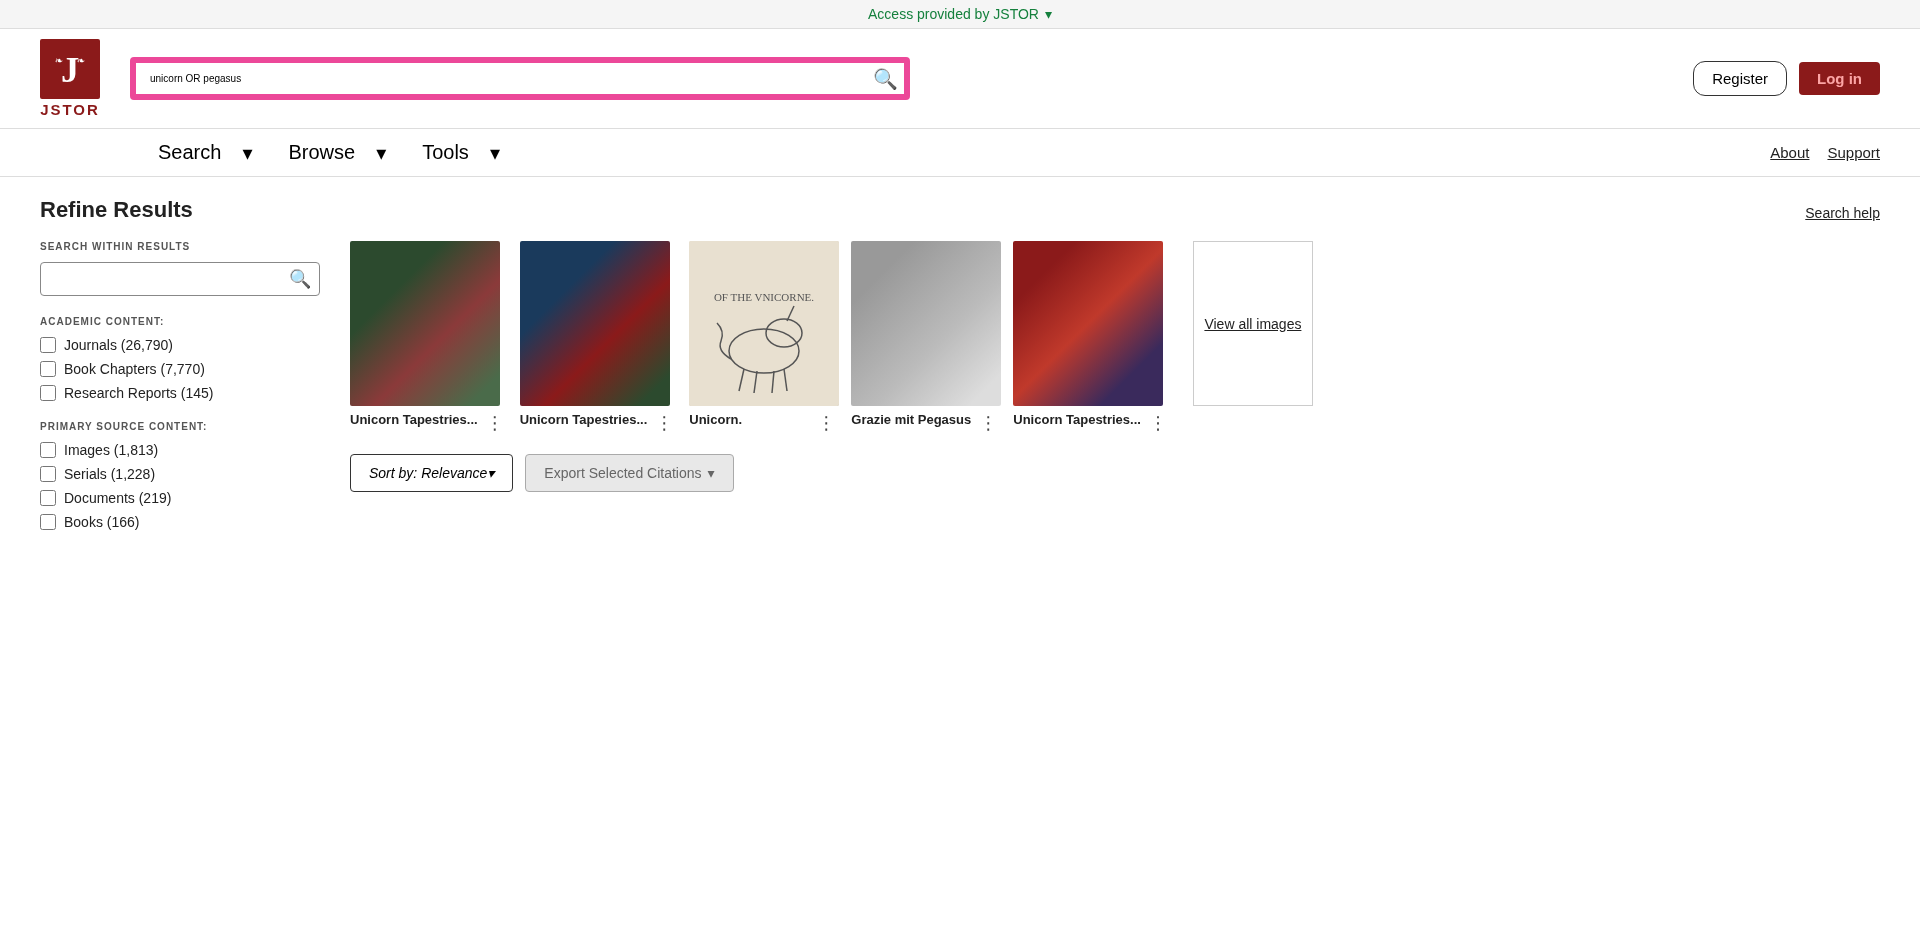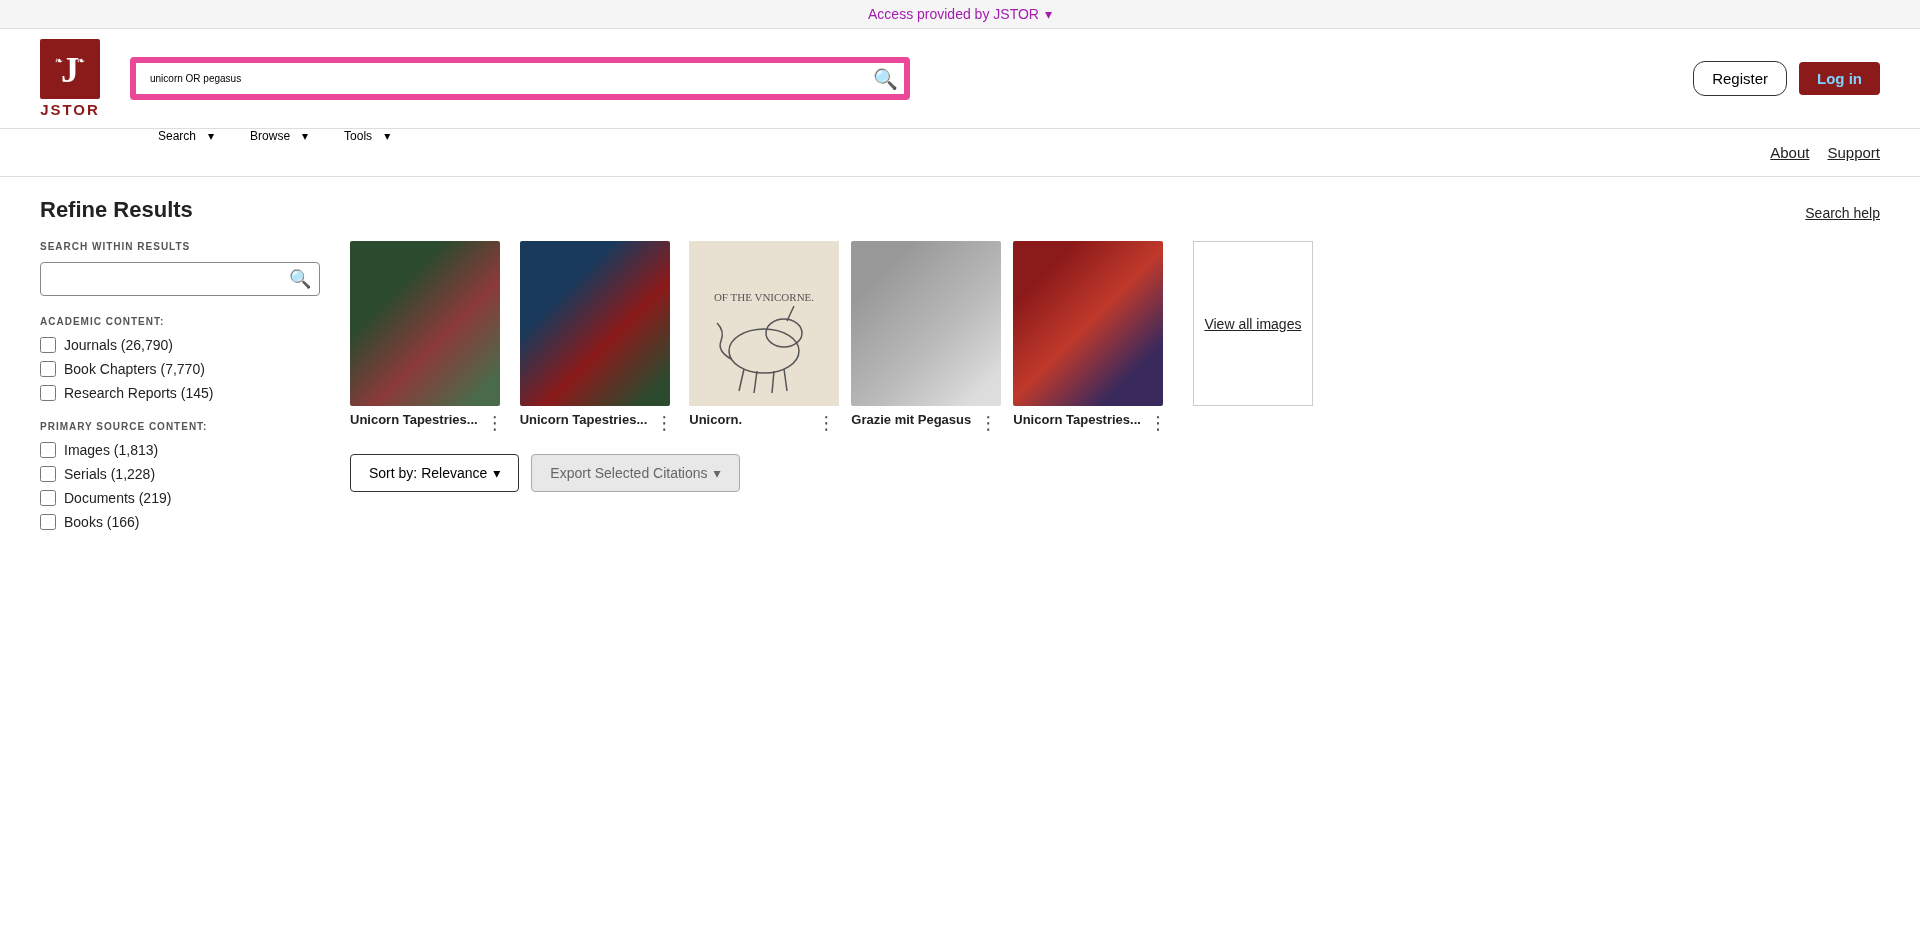--- a/index.html
+++ b/index.html
@@ -5,21 +5,21 @@
     * { box-sizing: border-box; margin: 0; padding: 0; }
     body { font-family: Arial, sans-serif; background: #fff; color: #222; font-size: 15px; }
 
     
     .top-banner {
       background: #f5f5f5;
       border-bottom: 1px solid #ddd;
       text-align: center;
       padding: 6px 0;
       font-size: 14px;
-      color: #a21caf;
+      color: #15803d;
       display: flex;
       align-items: center;
       justify-content: center;
       gap: 6px;
     }
 
     
     .header {
       display: flex;
       align-items: center;
@@ -91,45 +91,45 @@
     .btn-register {
       border: 1px solid #333;
       background: #fff;
       padding: 8px 18px;
       border-radius: 12px;
       cursor: pointer;
       font-size: 15px;
     }
     .btn-login {
       background: #8b1a1a;
-      color: #7dd3fc;
+      color: #fca5a5;
       border: none;
       padding: 8px 18px;
       border-radius: 4px;
       cursor: pointer;
       font-size: 15px;
       font-weight: bold;
     }
 
     
     .nav-bar {
       display: flex;
       align-items: center;
       padding: 0 40px 0 140px;
       border-bottom: 1px solid #ddd;
       background: #fff;
       height: 48px;
     }
     .nav-item {
       display: flex;
-      align-items: flex-start;
-      gap: 12px;
+      align-items: center;
+      gap: 21px;
       padding: 0 18px;
       height: 100%;
-      font-size: 12px;
+      font-size: 20px;
       cursor: pointer;
       border: none;
       background: none;
       font-weight: 500;
     }
     .nav-right {
       margin-left: auto;
       display: flex;
       gap: 18px;
     }
@@ -307,21 +307,21 @@
     }
     .sort-btn {
       border: 1px solid #333;
       background: #fff;
       padding: 10px 18px;
       border-radius: 4px;
       cursor: pointer;
       font-size: 14px;
       display: flex;
       align-items: center;
-      gap: 6px;
+      font-style: italic;
     }
     .export-btn {
       border: 1px solid #aaa;
       background: #e8e8e8;
       padding: 10px 18px;
       border-radius: 4px;
       cursor: pointer;
       font-size: 14px;
       color: #666;
       display: flex;

